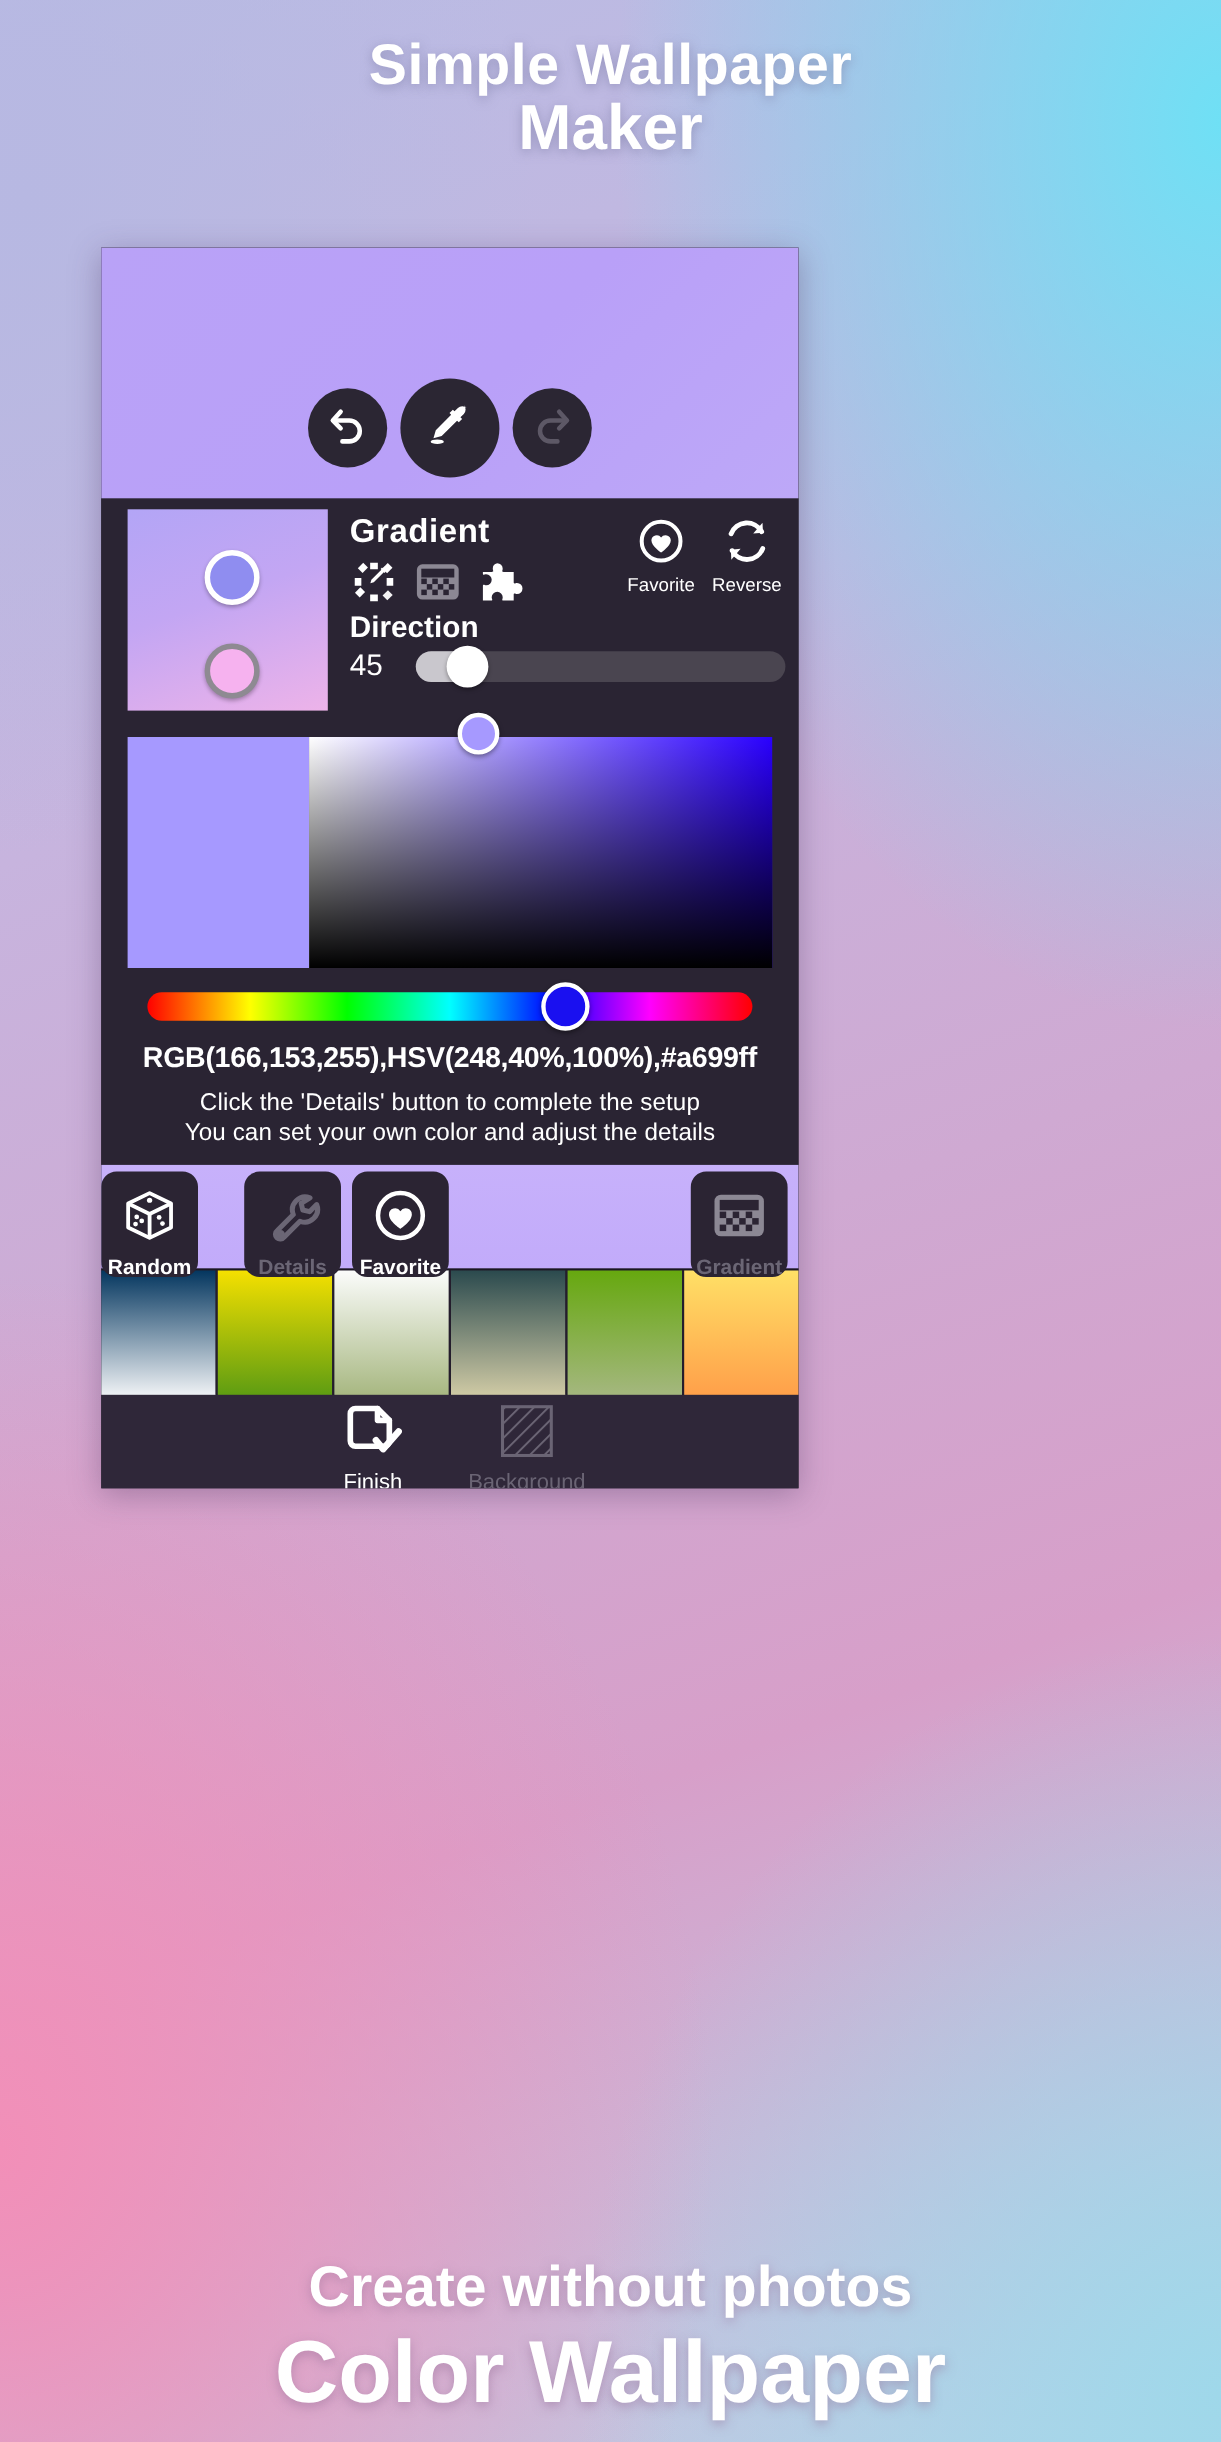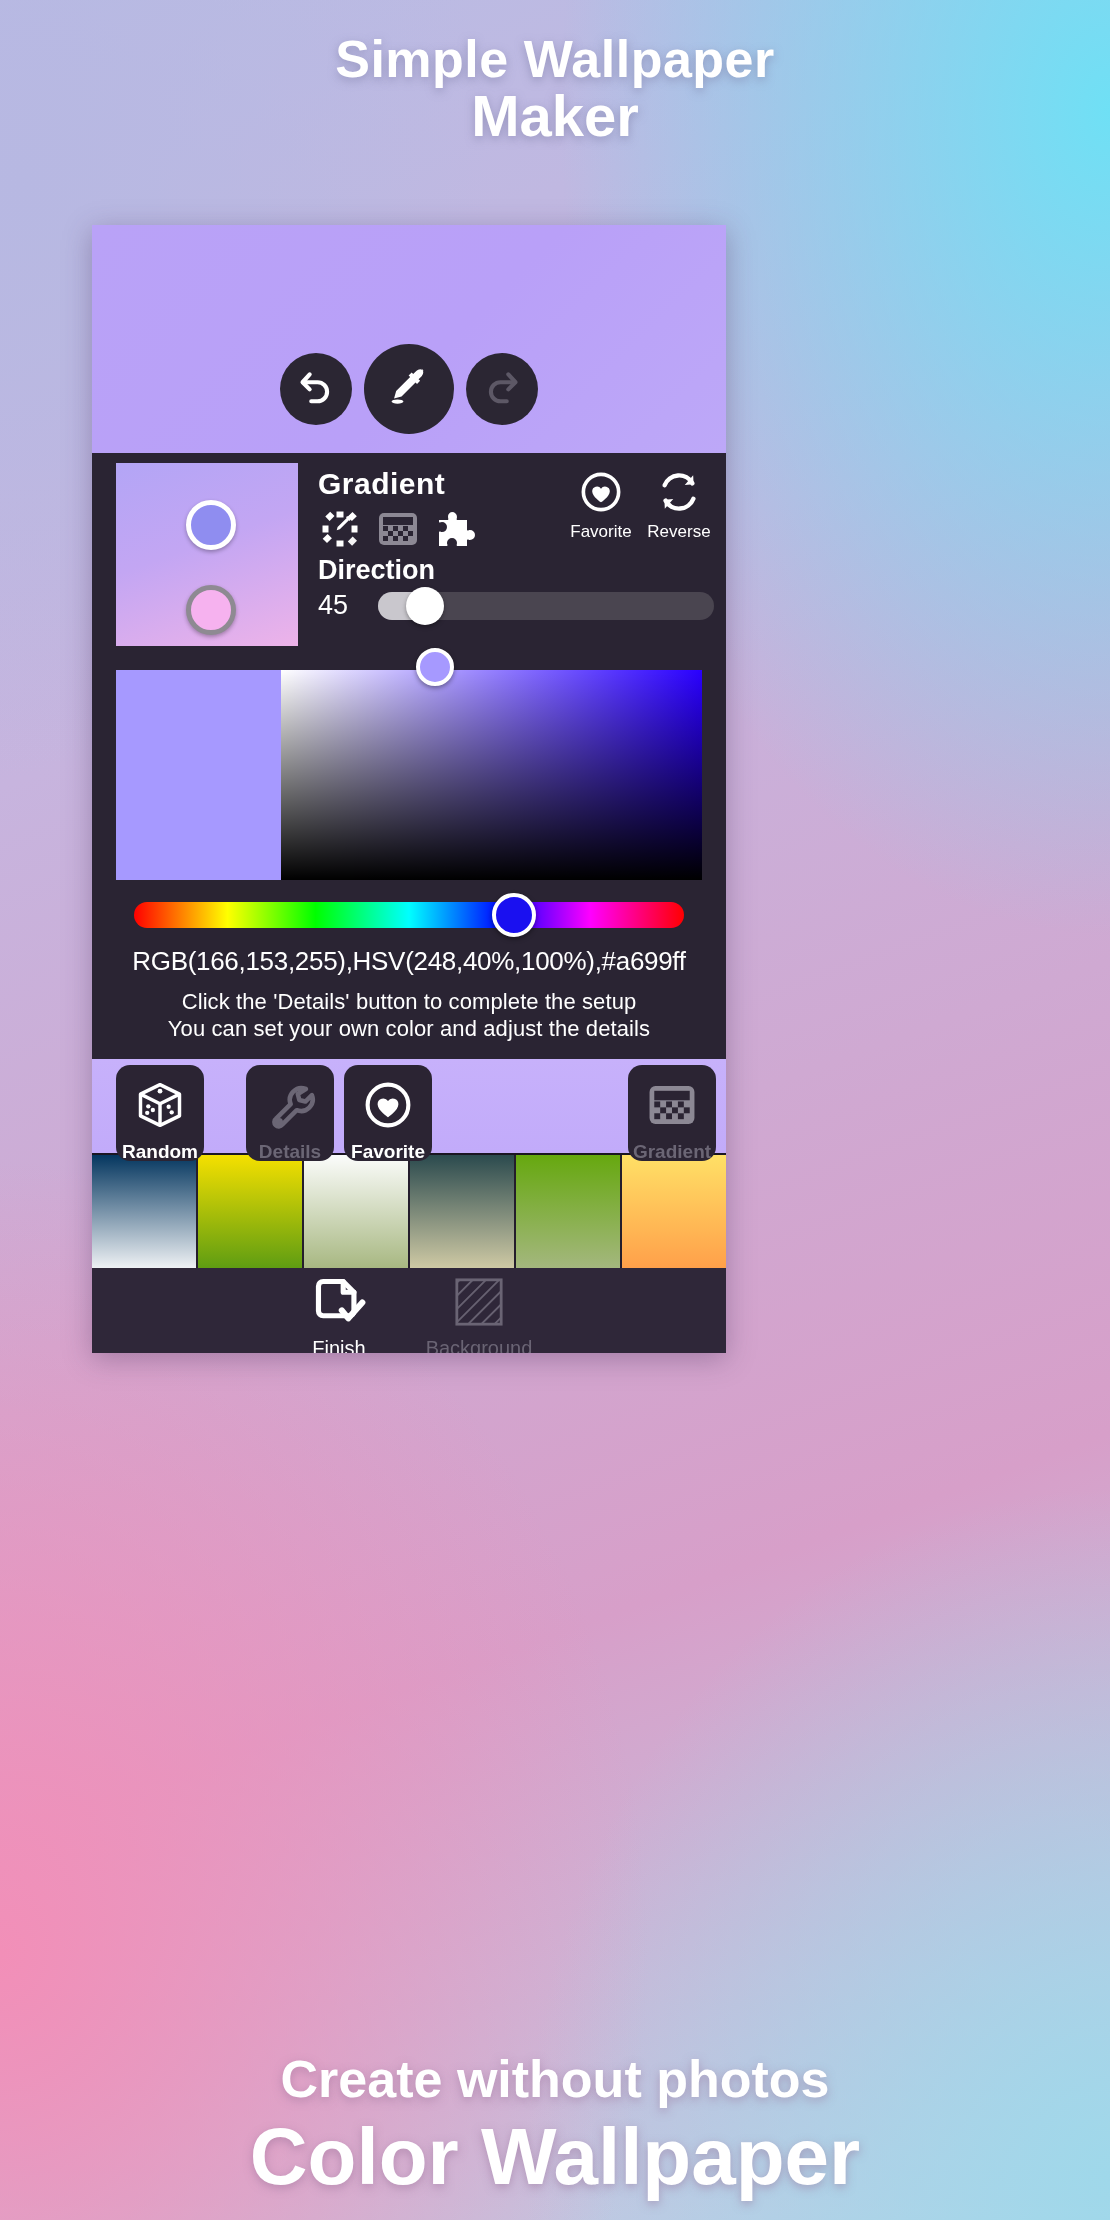--- a/index.html
+++ b/index.html
@@ -264,40 +264,40 @@
     border-radius: 50%;
     background: #1a10f0;
     border: 4px solid #ffffff;
     box-shadow: 0 2px 5px rgba(0,0,0,.4);
   }
 
   .color-readout {
     color: #ffffff;
     text-align: center;
     font-size: 26px;
-    font-weight: normal;
+    font-weight: bold;
     margin-top: 18px;
     letter-spacing: -.3px;
   }
   .hint {
     color: #ffffff;
     text-align: center;
     font-size: 22px;
     line-height: 1.22;
     margin-top: 12px;
     padding-bottom: 16px;
     letter-spacing: .1px;
   }
 
   
   .action-bar {
     position: relative;
     background: linear-gradient(180deg, #c7b1fb 0%, #c2abfa 100%);
     height: 94px;
-    padding: 6px 10px 0 24px;
+    padding: 6px 10px 0 0;
     display: flex;
     align-items: flex-start;
     gap: 10px;
   }
   .action-btn {
     width: 88px;
     height: 96px;
     border-radius: 14px;
     background: #2b2433;
     display: flex;

